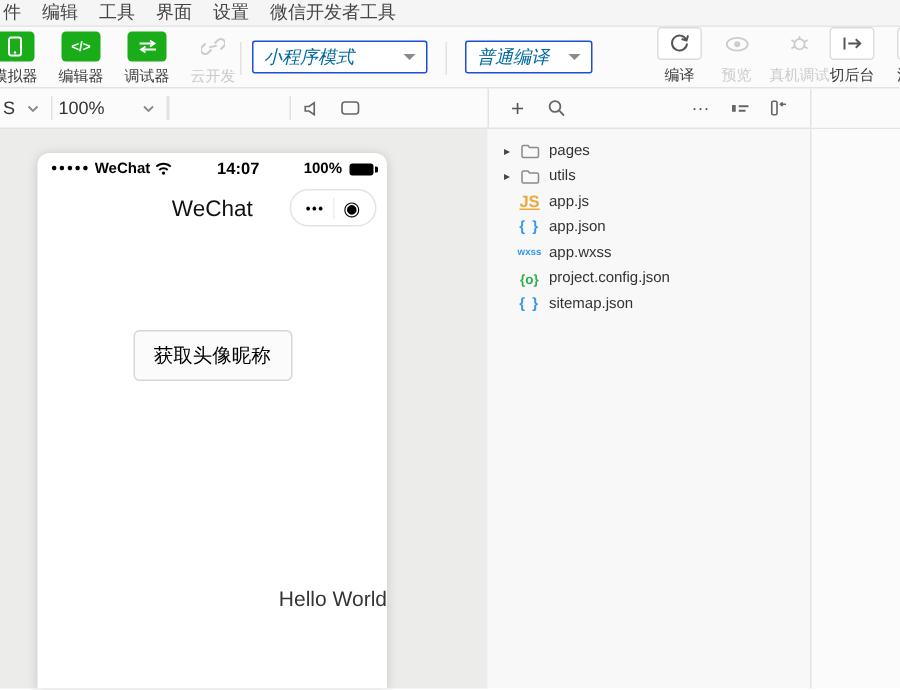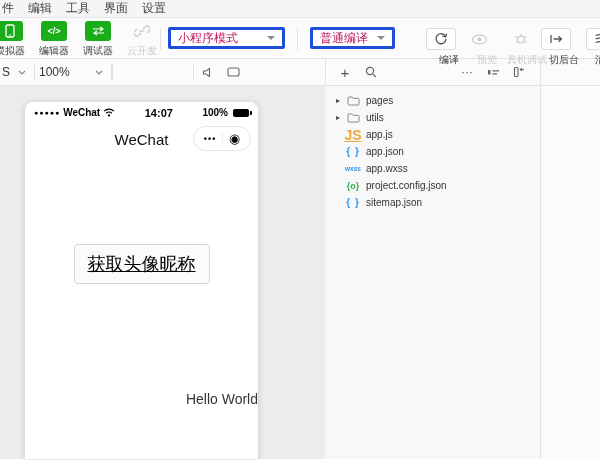--- a/index.html
+++ b/index.html
@@ -20,26 +20,26 @@
   .tool .ibox { width:26px; height:20px; margin:0 auto; border-radius:3px;
     display:flex; align-items:center; justify-content:center; }
   .tool .ibox.green { background:#1aad19; color:#fff; }
   .tool .lbl { font-size:10px; color:#3c3c3c; margin-top:3px; white-space:nowrap; }
   .tool.disabled .lbl { color:#c9c9c9; }
   .code-glyph { font-size:9px; font-weight:bold; color:#fff; letter-spacing:0; }
 
   .vdiv { position:absolute; top:10px; width:1px; height:22px; background:#e2e2e2; }
 
   .dropdown { position:absolute; top:9px; height:22px; background:#fff;
-    border:3px solid #1d4ed8; border-radius:2px; display:flex; align-items:center;
-    justify-content:space-between; padding:0 7px; font-size:12px; color:#be185d; cursor:pointer; }
+    border:1px solid #1d4ed8; border-radius:2px; display:flex; align-items:center;
+    justify-content:space-between; padding:0 7px; font-size:12px; color:#0369a1; cursor:pointer;font-style:italic; }
   .dd-caret { width:0; height:0; border-left:4px solid transparent; border-right:4px solid transparent;
     border-top:4px solid #8a8a8a; margin-left:6px; }
 
-  .act { position:absolute; top:10px; text-align:right; }
+  .act { position:absolute; top:0; text-align:center;margin-left:12px; }
   .act .ibox { width:30px; height:22px; margin:0 auto; display:flex; align-items:center; justify-content:center; }
   .act .ibox.boxed { border:1px solid #dcdcdc; border-radius:3px; background:#fff; }
   .act .lbl { font-size:10px; color:#3c3c3c; margin-top:3px; white-space:nowrap; }
   .act.disabled .lbl { color:#cccccc; }
 
   
   .toolbar2 { height:27px; background:#fbfbfb; border-bottom:1px solid #e3e3e3; display:flex; }
   .t2seg { display:flex; align-items:center; height:100%; }
   .t2seg.s1 { width:325px; }
   .t2seg.s2 { width:215px; border-left:1px solid #e3e3e3; }
@@ -74,52 +74,53 @@
   .navbar { position:relative; height:32px; display:flex; align-items:center; justify-content:center; }
   .nav-title { font-size:15px; font-weight:500; color:#111; }
   .capsule { position:absolute; right:7px; top:3px; width:58px; height:25px;
     border:1px solid #e4e4e4; border-radius:13px; background:#fff;
     display:flex; align-items:center; justify-content:space-around; padding:0 7px; cursor:pointer; }
   .cap-more { font-size:9px; letter-spacing:1px; color:#000; font-weight:bold; }
   .cap-div { width:1px; height:14px; background:#eee; }
   .cap-home { font-size:13px; color:#000; line-height:1; }
 
   .page { text-align:center; }
-  .avatar-btn { display:inline-block; margin-top:89px; padding:7px 13px;
+  .avatar-btn { display:inline-block; margin-top:65px; padding:7px 13px;
     border:1px solid #d6d6d6; border-radius:4px; background:#fbfbfb;
-    font-size:18px; color:#000; cursor:pointer;
-    font-family:"Liberation Sans","DejaVu Sans",sans-serif;text-decoration:underline; }
+    font-size:13px; color:#000; cursor:pointer;
+    font-family:"Liberation Sans","DejaVu Sans",sans-serif; }
   .hello { position:absolute; left:0; width:100%; top:289px; text-align:right;
     font-size:14px; color:#353535; }
 
   
   .tree-panel { width:215px; background:#f8f8f8; padding-top:6px; }
   .tree-row { display:flex; align-items:center; height:17px; cursor:pointer; }
   .tree-arrow { width:10px; margin-left:8px; font-size:8px; color:#444; text-align:center; }
   .tree-icon { width:20px; display:flex; align-items:center; justify-content:center;
     font-weight:bold; }
-  .tree-icon.js { color:#eda93b; font-size:14px;text-decoration:underline; }
+  .tree-icon.js { color:#eda93b; font-size:11px;text-decoration:underline; }
   .tree-icon.json { color:#3498f0; font-size:10px; letter-spacing:1px; }
   .tree-icon.wxss { color:#3498f0; font-size:6.5px; }
   .tree-icon.config { color:#2fae4c; font-size:9px; }
   .tree-label { font-size:10px; color:#333; margin-left:3px; white-space:nowrap; }
 
   .right-panel { flex:1; background:#fbfbfb; border-left:1px solid #e4e4e4; }
 
   svg { display:block; }
 </style>
 </head>
 <body>
 
 <div class="menubar">
   <span class="mitem">件</span>
   <span class="mitem">编辑</span>
   <span class="mitem">工具</span>
   <span class="mitem">界面</span>
   <span class="mitem">设置</span>
+  <span class="mitem">微信开发者工具</span>
 </div>
 
 <div class="toolbar1">
 
   <div class="tool">
     <div class="ibox green">
       <svg width="10" height="14" viewBox="0 0 10 14">
           <rect x="1" y="1" width="8" height="12" rx="1.5" fill="none" stroke="#fff" stroke-width="1.3"></rect>
           <circle cx="5" cy="11" r="0.8" fill="#fff"></circle>
         </svg>

